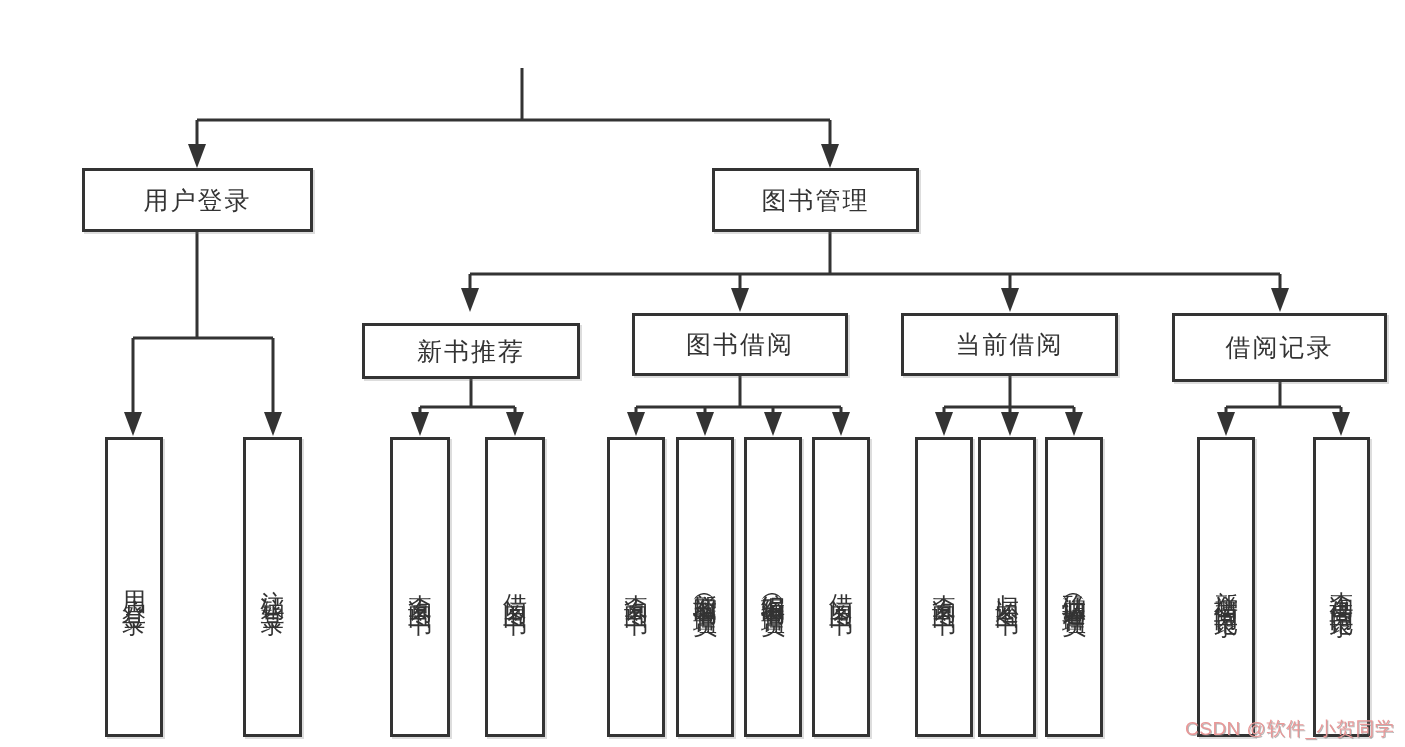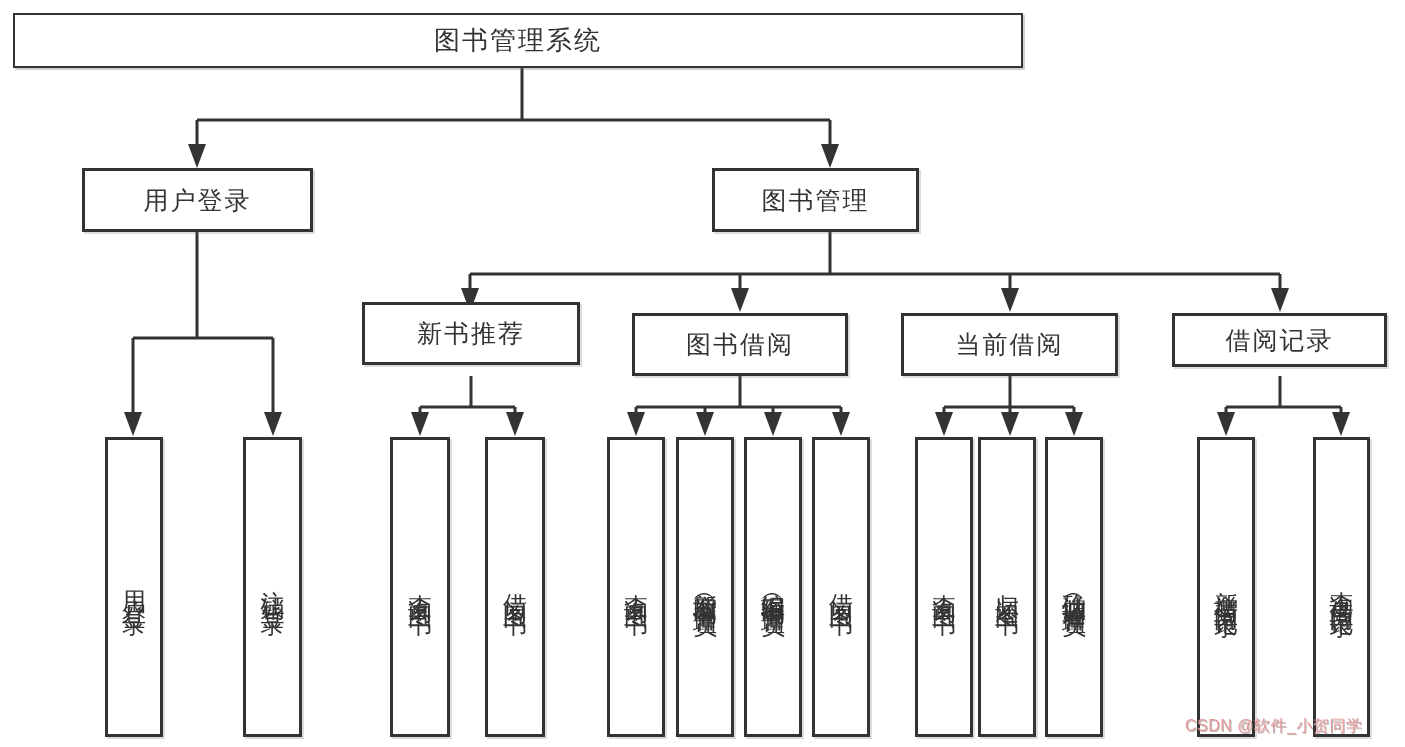--- a/index.html
+++ b/index.html
@@ -43,43 +43,43 @@
     display:flex;align-items:center;justify-content:center;
     font-size:24px;letter-spacing:6px;
     color:var(--text);
     box-shadow:2px 2px 0 rgba(120,120,120,.25);
   }
 
   
   #n-root{left:13px;top:13px;width:1010px;height:55px;}
   #n-user{left:82px;top:168px;width:231px;height:64px;}
   #n-mgmt{left:712px;top:168px;width:207px;height:64px;}
-  #n-new{left:362px;top:302px;width:218px;height:63px;}
+  #n-new{left:362px;top:323px;width:218px;height:56px;}
   #n-borrow{left:632px;top:313px;width:216px;height:63px;}
   #n-current{left:901px;top:313px;width:217px;height:63px;font-family:Liberation Serif, serif;}
-  #n-records{left:1172px;top:313px;width:215px;height:54px;}
+  #n-records{left:1172px;top:313px;width:215px;height:69px;}
 
   #lf-0{left:105px;width:58px;letter-spacing:8px;}
   #lf-1{left:243px;width:59px;letter-spacing:8px;}
   #lf-2{left:390px;width:60px;}
   #lf-3{left:485px;width:60px;}
   #lf-4{left:607px;width:58px;}
   #lf-5{left:676px;width:58px;letter-spacing:3px;}
   #lf-6{left:744px;width:58px;letter-spacing:3px;}
   #lf-7{left:812px;width:58px;}
   #lf-8{left:915px;width:58px;}
   #lf-9{left:978px;width:58px;}
   #lf-10{left:1045px;width:58px;letter-spacing:3px;}
   #lf-11{left:1197px;width:58px;letter-spacing:5px;}
   #lf-12{left:1313px;width:57px;letter-spacing:5px;}
 
   .watermark{
     position:absolute;
     left:1185px;top:716px;
-    font-size:16px;
+    font-size:19px;
     letter-spacing:.5px;
     color:var(--watermark);
     text-shadow:1px 1px 0 rgba(125,125,125,.55);
     white-space:nowrap;
   }
 </style>
 </head>
 <body>
 
 <div class="stage">
@@ -113,21 +113,20 @@
     <path class="cline" d="M1010 376 V407 M944 407 H1074 M944 407 V414 M1010 407 V414 M1074 407 V414"></path>
     <polygon class="ahead" points="935,412 953,412 944,436"></polygon>
     <polygon class="ahead" points="1001,412 1019,412 1010,436"></polygon>
     <polygon class="ahead" points="1065,412 1083,412 1074,436"></polygon>
 
     <path class="cline" d="M1280 376 V407 M1226 407 H1341 M1226 407 V414 M1341 407 V414"></path>
     <polygon class="ahead" points="1217,412 1235,412 1226,436"></polygon>
     <polygon class="ahead" points="1332,412 1350,412 1341,436"></polygon>
   </svg>
 
-  <div id="n-root" class="node root">图书管理系统</div>
 
   <div id="n-user" class="node l2">用户登录</div>
   <div id="n-mgmt" class="node l2">图书管理</div>
 
   <div id="n-new" class="node l3">新书推荐</div>
   <div id="n-borrow" class="node l3">图书借阅</div>
   <div id="n-current" class="node l3">当前借阅</div>
   <div id="n-records" class="node l3">借阅记录</div>
 
   <div id="lf-0" class="leaf">用户登录</div>

